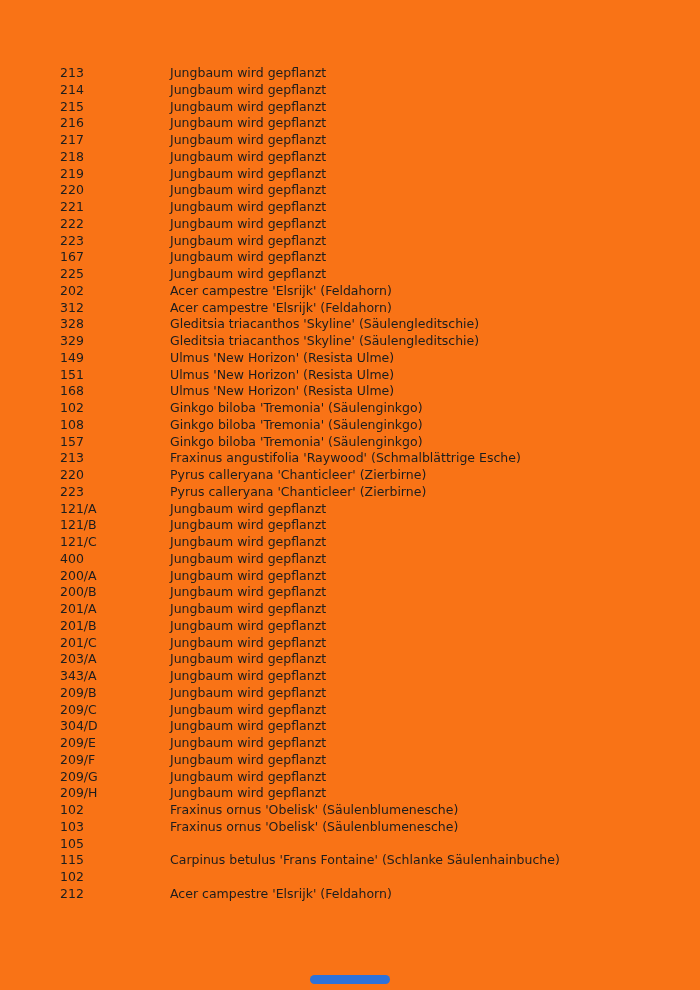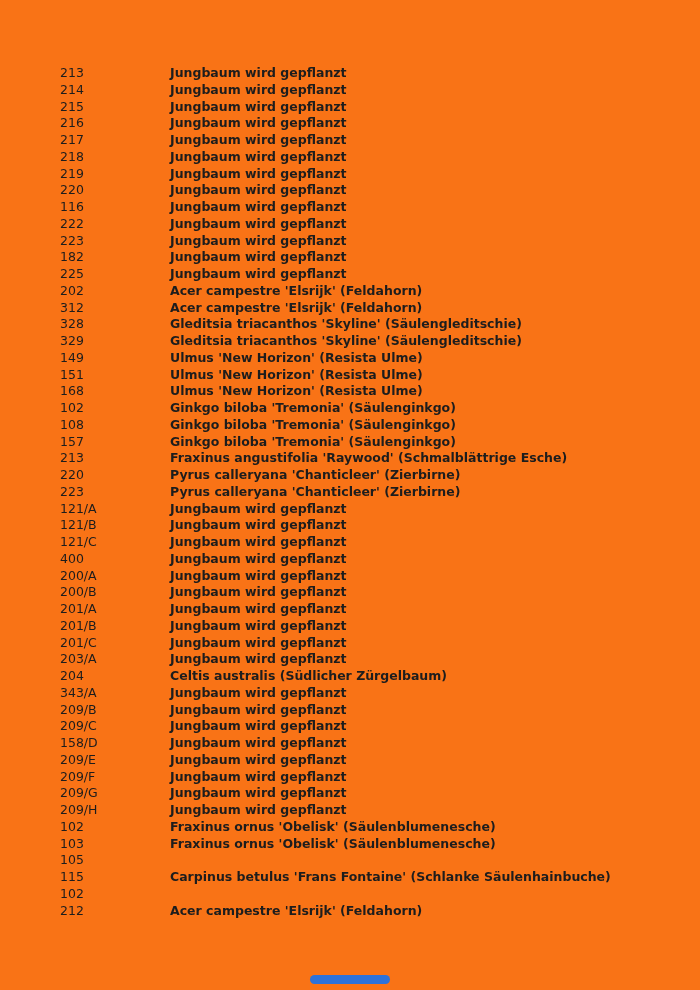--- a/index.html
+++ b/index.html
@@ -28,21 +28,20 @@
     font-size: 12.5px;
     line-height: 16.75px;
     color: #1d1d1d;
     white-space: nowrap;
   }
   .col-id {
     flex: 0 0 110px;
   }
   .col-desc {
     flex: 1 1 auto;
-    font-weight: bold;
   }
   .home-indicator {
     position: absolute;
     left: 50%;
     transform: translateX(-50%);
     bottom: 6px;
     width: 80px;
     height: 9px;
     border-radius: 4.5px;
   }
@@ -78,33 +77,33 @@
       </div>
       <div class="row">
         <span class="col-id">219</span>
         <span class="col-desc">Jungbaum wird gepflanzt</span>
       </div>
       <div class="row">
         <span class="col-id">220</span>
         <span class="col-desc">Jungbaum wird gepflanzt</span>
       </div>
       <div class="row">
-        <span class="col-id">116</span>
+        <span class="col-id">221</span>
         <span class="col-desc">Jungbaum wird gepflanzt</span>
       </div>
       <div class="row">
         <span class="col-id">222</span>
         <span class="col-desc">Jungbaum wird gepflanzt</span>
       </div>
       <div class="row">
         <span class="col-id">223</span>
         <span class="col-desc">Jungbaum wird gepflanzt</span>
       </div>
       <div class="row">
-        <span class="col-id">182</span>
+        <span class="col-id">167</span>
         <span class="col-desc">Jungbaum wird gepflanzt</span>
       </div>
       <div class="row">
         <span class="col-id">225</span>
         <span class="col-desc">Jungbaum wird gepflanzt</span>
       </div>
       <div class="row">
         <span class="col-id">202</span>
         <span class="col-desc">Acer campestre 'Elsrijk' (Feldahorn)</span>
       </div>
@@ -190,37 +189,33 @@
       </div>
       <div class="row">
         <span class="col-id">201/C</span>
         <span class="col-desc">Jungbaum wird gepflanzt</span>
       </div>
       <div class="row">
         <span class="col-id">203/A</span>
         <span class="col-desc">Jungbaum wird gepflanzt</span>
       </div>
       <div class="row">
-        <span class="col-id">204</span>
-        <span class="col-desc">Celtis australis (Südlicher Zürgelbaum)</span>
-      </div>
-      <div class="row">
         <span class="col-id">343/A</span>
         <span class="col-desc">Jungbaum wird gepflanzt</span>
       </div>
       <div class="row">
         <span class="col-id">209/B</span>
         <span class="col-desc">Jungbaum wird gepflanzt</span>
       </div>
       <div class="row">
         <span class="col-id">209/C</span>
         <span class="col-desc">Jungbaum wird gepflanzt</span>
       </div>
       <div class="row">
-        <span class="col-id">158/D</span>
+        <span class="col-id">304/D</span>
         <span class="col-desc">Jungbaum wird gepflanzt</span>
       </div>
       <div class="row">
         <span class="col-id">209/E</span>
         <span class="col-desc">Jungbaum wird gepflanzt</span>
       </div>
       <div class="row">
         <span class="col-id">209/F</span>
         <span class="col-desc">Jungbaum wird gepflanzt</span>
       </div>

